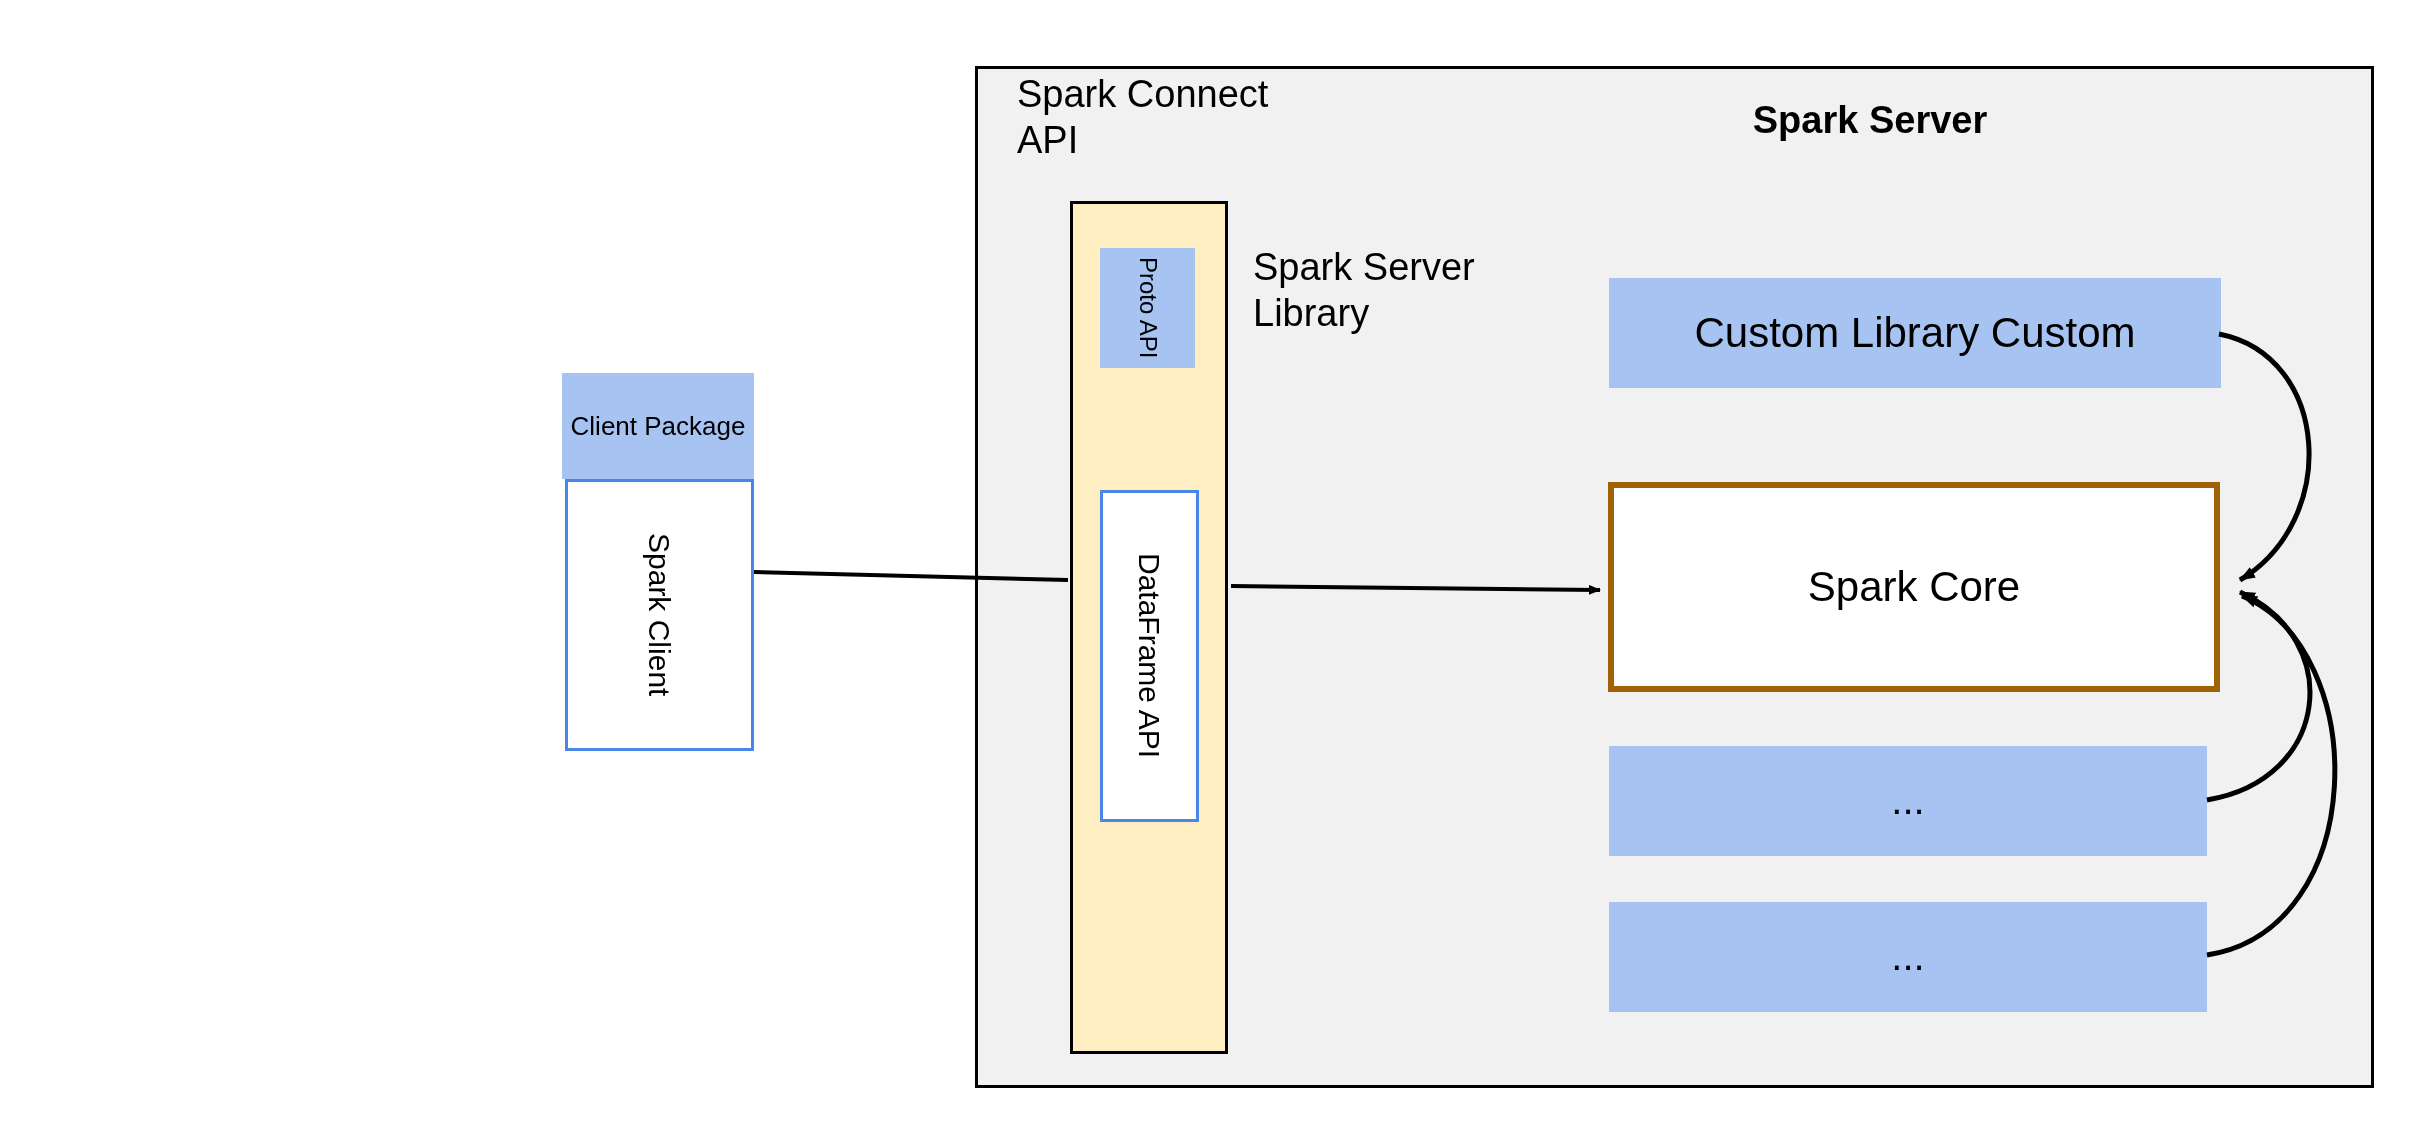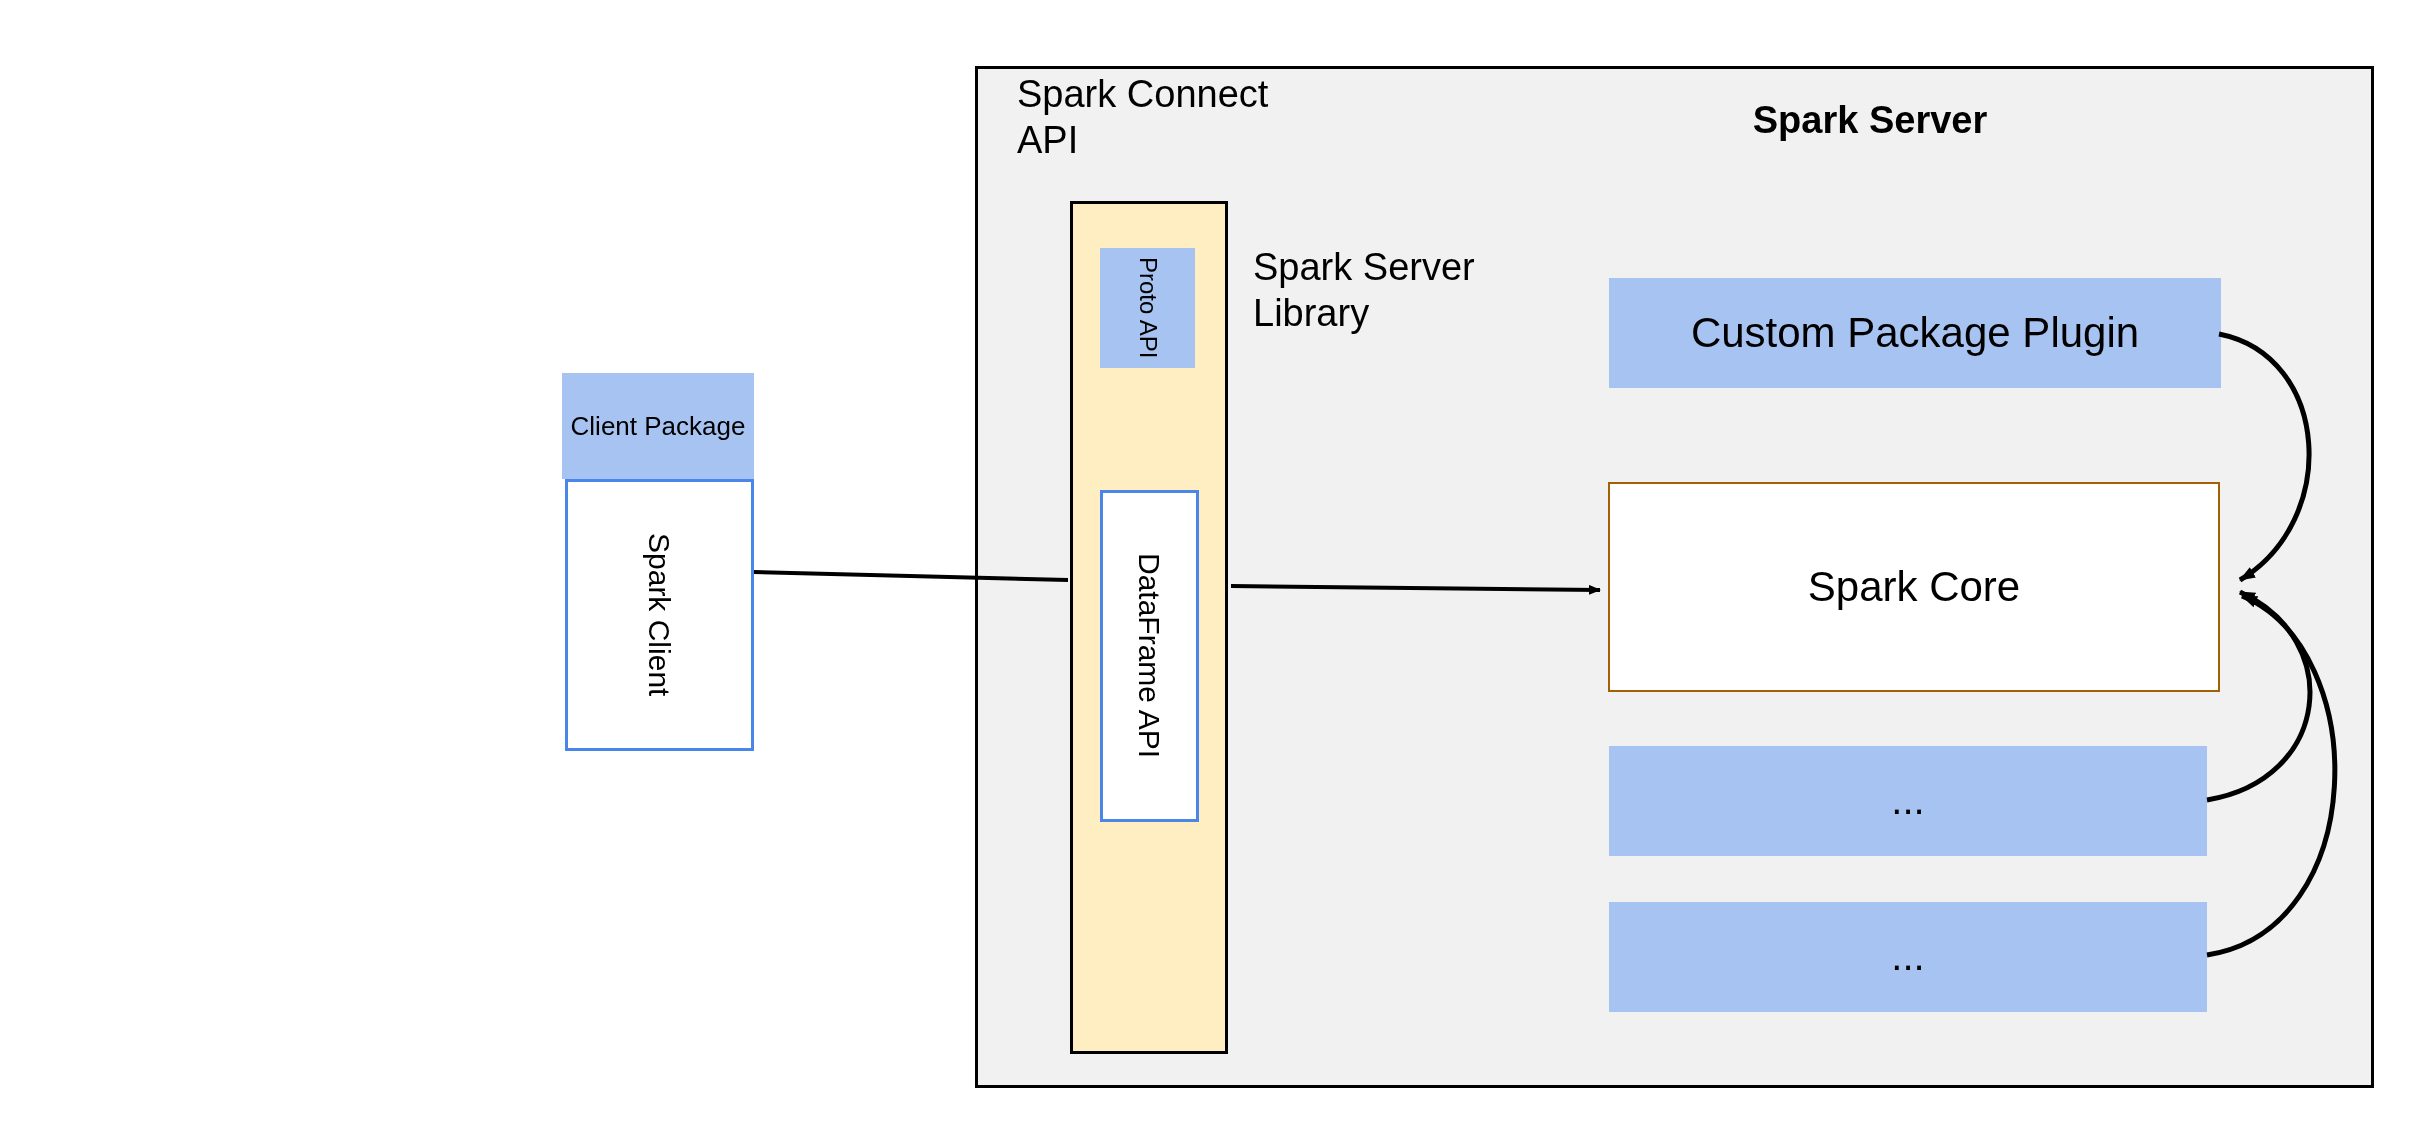--- a/index.html
+++ b/index.html
@@ -121,21 +121,21 @@
     left: 1609px; top: 278px;
     width: 612px; height: 110px;
     background: #a7c3f2;
     border: none;
     font-size: 42px;
   }
   #spark-core-box {
     left: 1608px; top: 482px;
     width: 612px; height: 210px;
     background: #ffffff;
-    border: 2px solid #a16207;
+    border: 6px solid #a16207;
     font-size: 42px;
   }
   #ellipsis-box-1 {
     left: 1609px; top: 746px;
     width: 598px; height: 110px;
     background: #a7c3f2;
     border: none;
     font-size: 40px;
   }
   #ellipsis-box-2 {
@@ -171,21 +171,21 @@
   <div class="box" id="connect-api-column"></div>
 
   <div class="box" id="proto-api-box">
     <span class="vtext">Proto API</span>
   </div>
 
   <div class="box" id="dataframe-api-box">
     <span class="vtext">DataFrame API</span>
   </div>
 
-  <div class="box" id="custom-library-plugin-box">Custom Package Plugin</div>
+  <div class="box" id="custom-library-plugin-box">Custom Library Custom</div>
 
   <div class="box" id="spark-core-box">Spark Core</div>
 
   <div class="box" id="ellipsis-box-1">...</div>
 
   <div class="box" id="ellipsis-box-2">...</div>
 
 
   <div class="box" id="client-package-box">Client
 Package</div>

